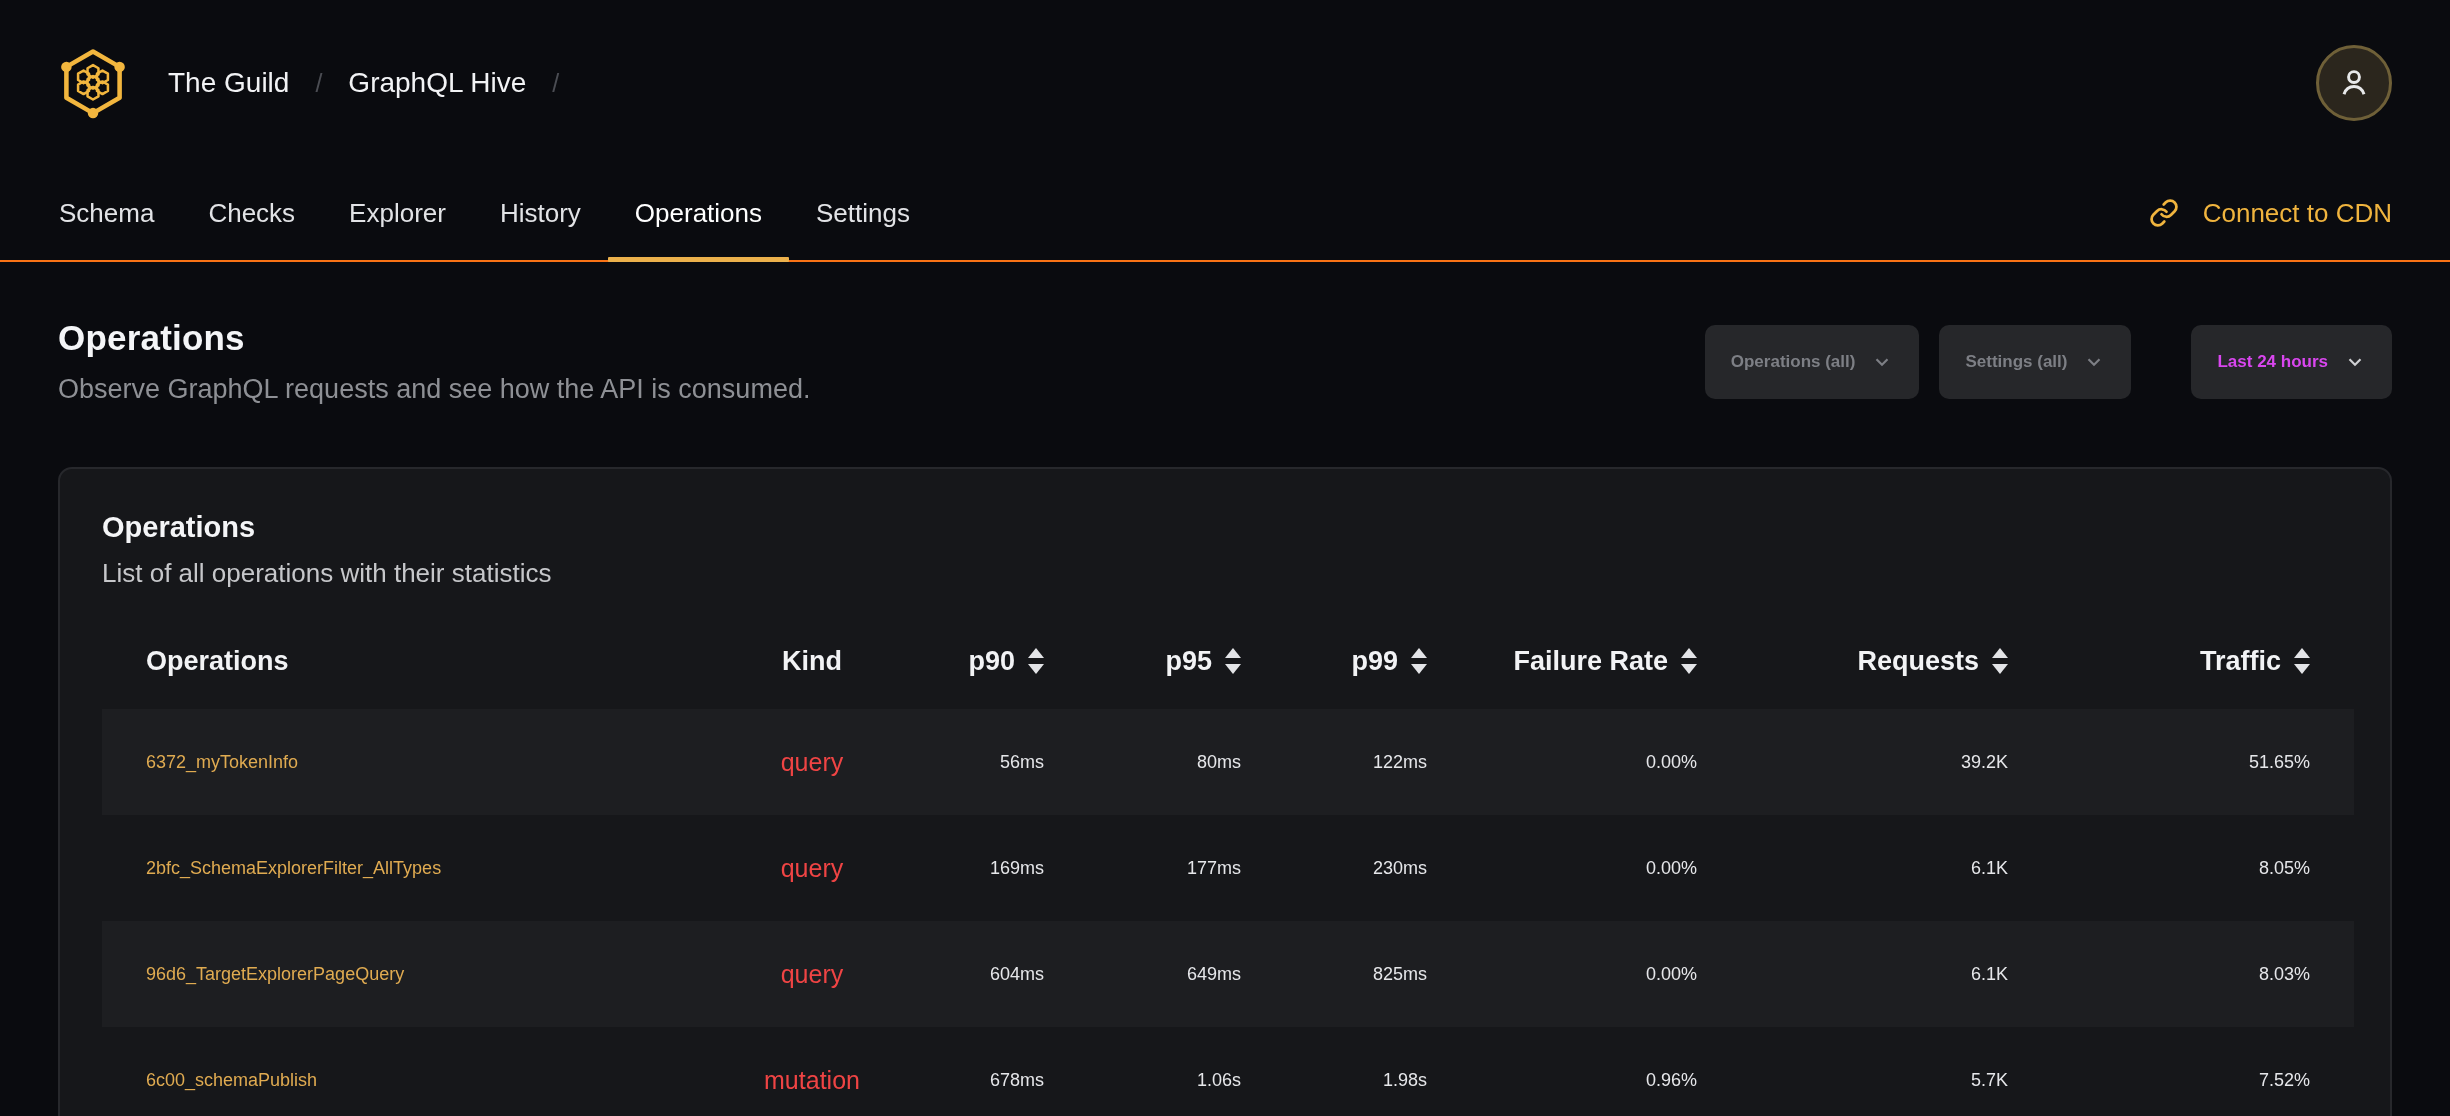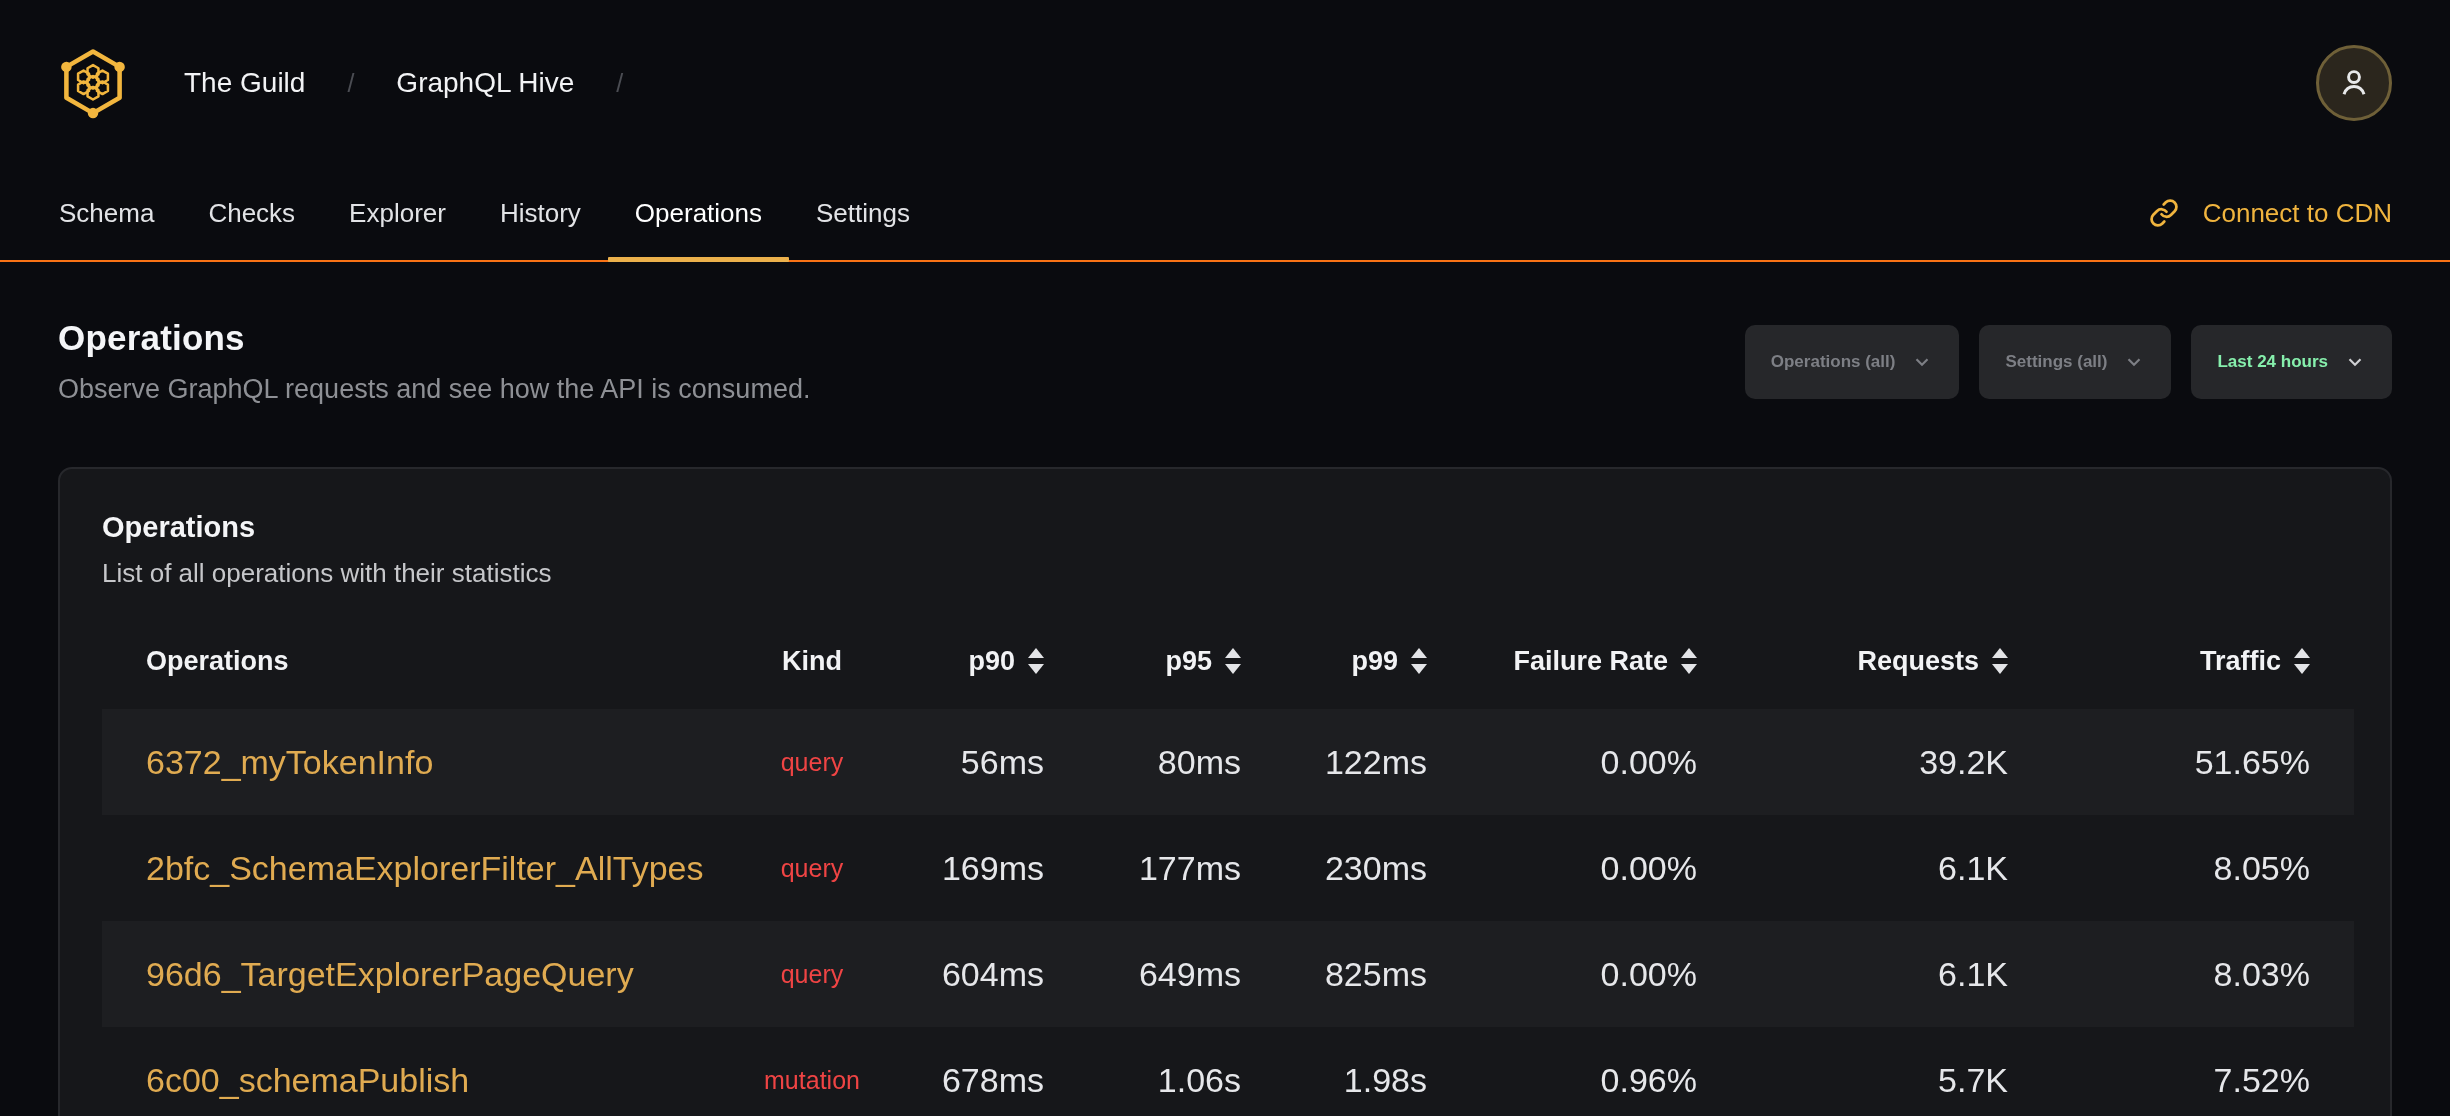--- a/index.html
+++ b/index.html
@@ -13,21 +13,21 @@
   :root{
     --accent:#f0b43e;
     --link-gold:#e0ab51;
     --card-bg:#16171a;
     --stripe:#1d1e21;
     --btn-bg:#26272a;
   }
 
   
   .topbar{ height:166px; display:flex; align-items:center; padding:0 58px; }
-  .crumbs{ display:flex; align-items:center; gap:42px; }
+  .crumbs{ display:flex; align-items:center; gap:26px; }
   .logo{ width:70px; height:78px; margin-right:14px; }
   .crumb{ font-size:28px; font-weight:500; color:#f2f3f5; }
   .crumb-sep{ font-size:25px; color:#4b4d53; }
   .target-btn{
     display:flex; align-items:center; gap:18px;
     background:#1c1e22; border:1px solid #2e3036; border-radius:10px;
     padding:18px 26px; font-size:27px; color:#eceded; cursor:pointer;
   }
   .chev{ width:22px; height:22px; stroke:#a6a7ab; stroke-width:2.4; fill:none; }
   .spacer{ flex:1; }
@@ -67,21 +67,21 @@
   .page-sub{ font-size:27px; color:#8e9095; margin-top:16px; }
   .filters{ display:flex; gap:20px; }
   .filter-btn{
     display:flex; align-items:center; gap:16px;
     background:var(--btn-bg); border:none; border-radius:10px;
     padding:0 26px; height:74px; font-size:17px; font-weight:600;
     cursor:pointer; font-family:inherit;
   }
   .filter-btn .chev{ stroke:#7d7f85; }
   .filter-btn.muted{ color:#7d7f85; }
-  .filter-btn.light{ color:#86efac; }
+  .filter-btn.light{ color:#d946ef;margin-left:40px; }
   .filter-btn.light .chev{ stroke:#cfd0d3; }
 
   
   .card{
     margin:62px 58px 0 58px; height:680px;
     background:var(--card-bg); border:2px solid #27282c; border-radius:14px;
     padding:42px; overflow:hidden;
   }
   .card-title{ font-size:29px; font-weight:700; color:#f4f5f7; }
   .card-sub{ font-size:26px; color:#c6c7ca; margin-top:14px; }
@@ -94,21 +94,21 @@
   th{ height:96px; font-size:27px; font-weight:700; color:#f2f3f5; }
   th.left{ text-align:left; padding-left:44px; }
   th.center{ text-align:center; }
   th.right{ text-align:right; }
   th .hwrap{ display:inline-flex; align-items:center; gap:13px; }
   .sort{ display:inline-flex; flex-direction:column; gap:6px; cursor:pointer; }
   .sort i{ width:0; height:0; border-left:8px solid transparent; border-right:8px solid transparent; }
   .sort .up{ border-bottom:10px solid #e3e4e7; }
   .sort .down{ border-top:10px solid #e3e4e7; }
 
-  td{ height:106px; font-size:34px; color:#e6e7ea; }
+  td{ height:106px; font-size:18px; color:#e6e7ea; }
   tr.stripe td{ background:var(--stripe); }
   td.left{ text-align:left; padding-left:44px; }
   td.center{ text-align:center; font-size:25px; color:#ef4444; }
   td.right{ text-align:right; }
   td.pad-r, th.pad-r{ padding-right:44px; }
   .op-link{ color:var(--link-gold); cursor:pointer; text-decoration:none; }
 </style>
 </head>
 <body>
 

